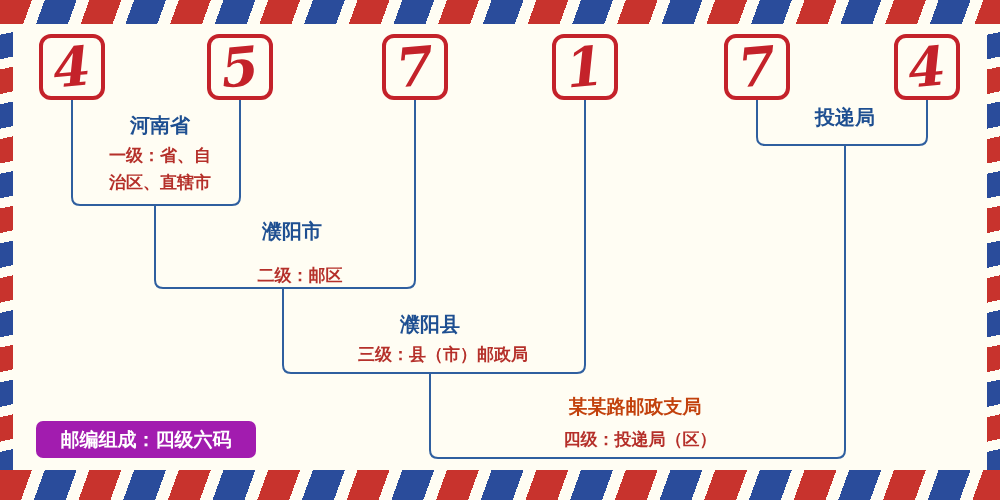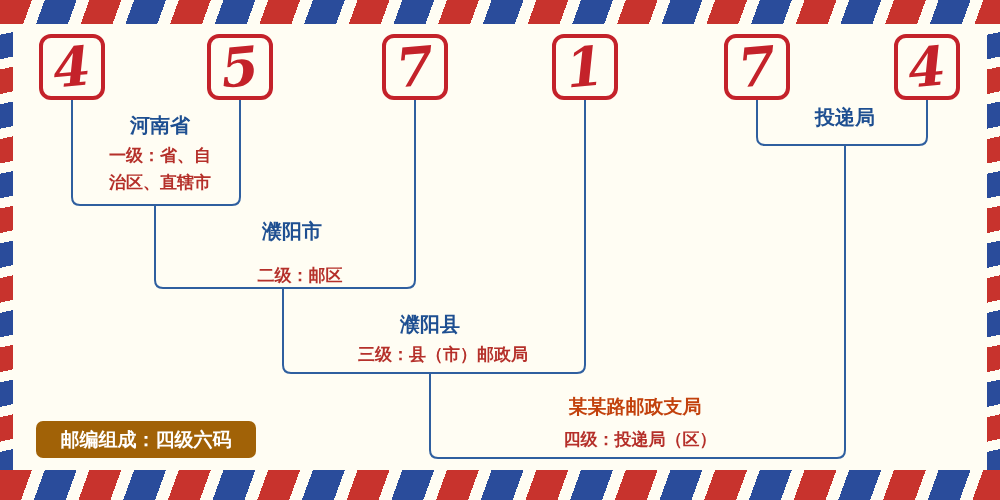--- a/index.html
+++ b/index.html
@@ -68,21 +68,21 @@
   .lbl-county-name{left:360px;top:313px;width:140px;}
   .lbl-county-desc{left:333px;top:341px;width:220px;}
   .lbl-branch-name{left:545px;top:397px;width:180px;color:#c2410c;font-size:19px;}
   .lbl-branch-desc{left:530px;top:427px;width:220px;font-family:Liberation Mono, monospace;}
   .lbl-delivery-name{left:785px;top:106px;width:120px;}
 
   
   .badge{
     position:absolute;left:36px;top:421px;z-index:6;
     width:220px;height:37px;line-height:37px;
-    background:#a16207;border-radius:7px;
+    background:#a21caf;border-radius:7px;
     color:#ffffff;font-weight:bold;font-size:19px;
     text-align:center;
   }
 </style>
 </head>
 <body>
 
 <div class="canvas">
 
   <div class="stripe-h stripe-top"></div>

